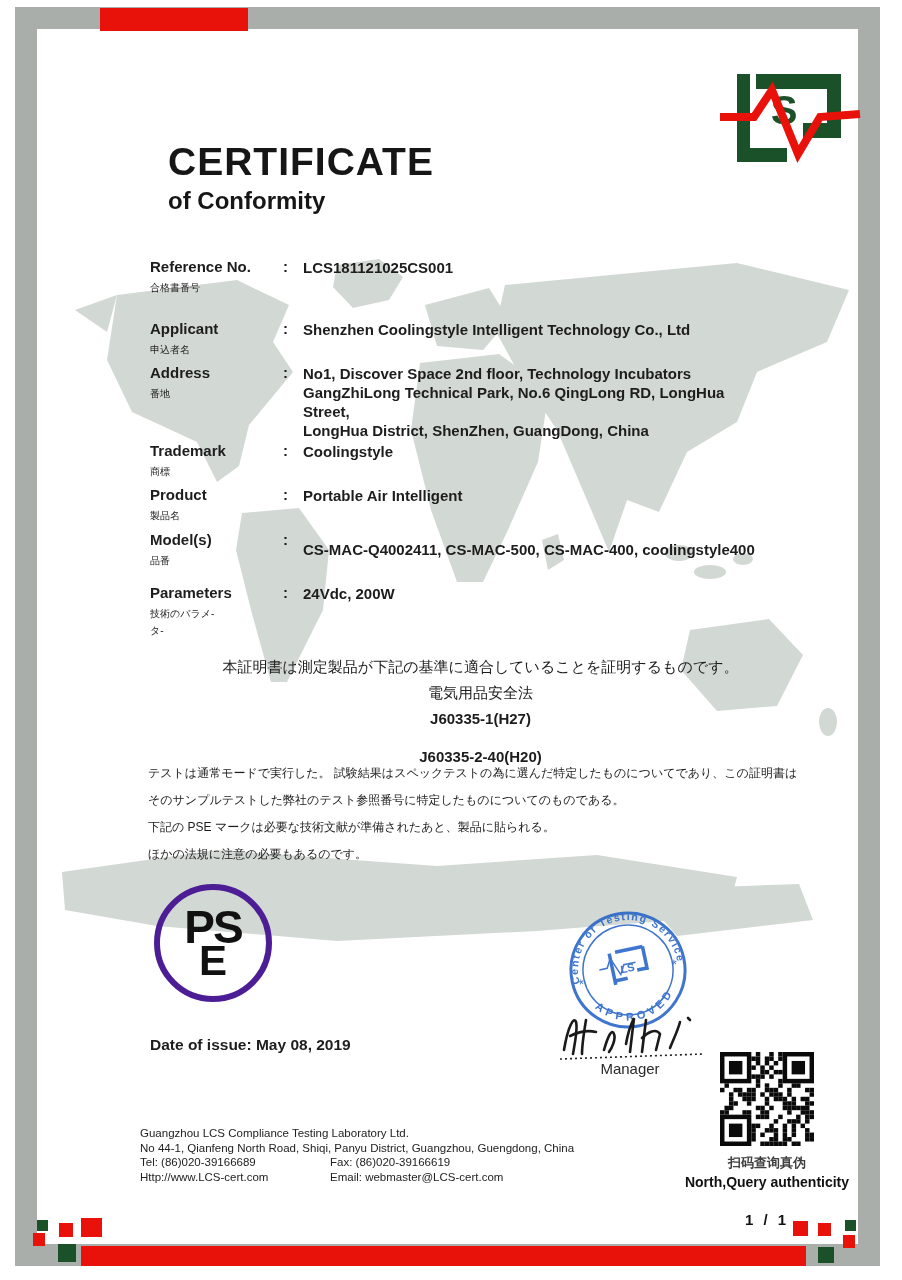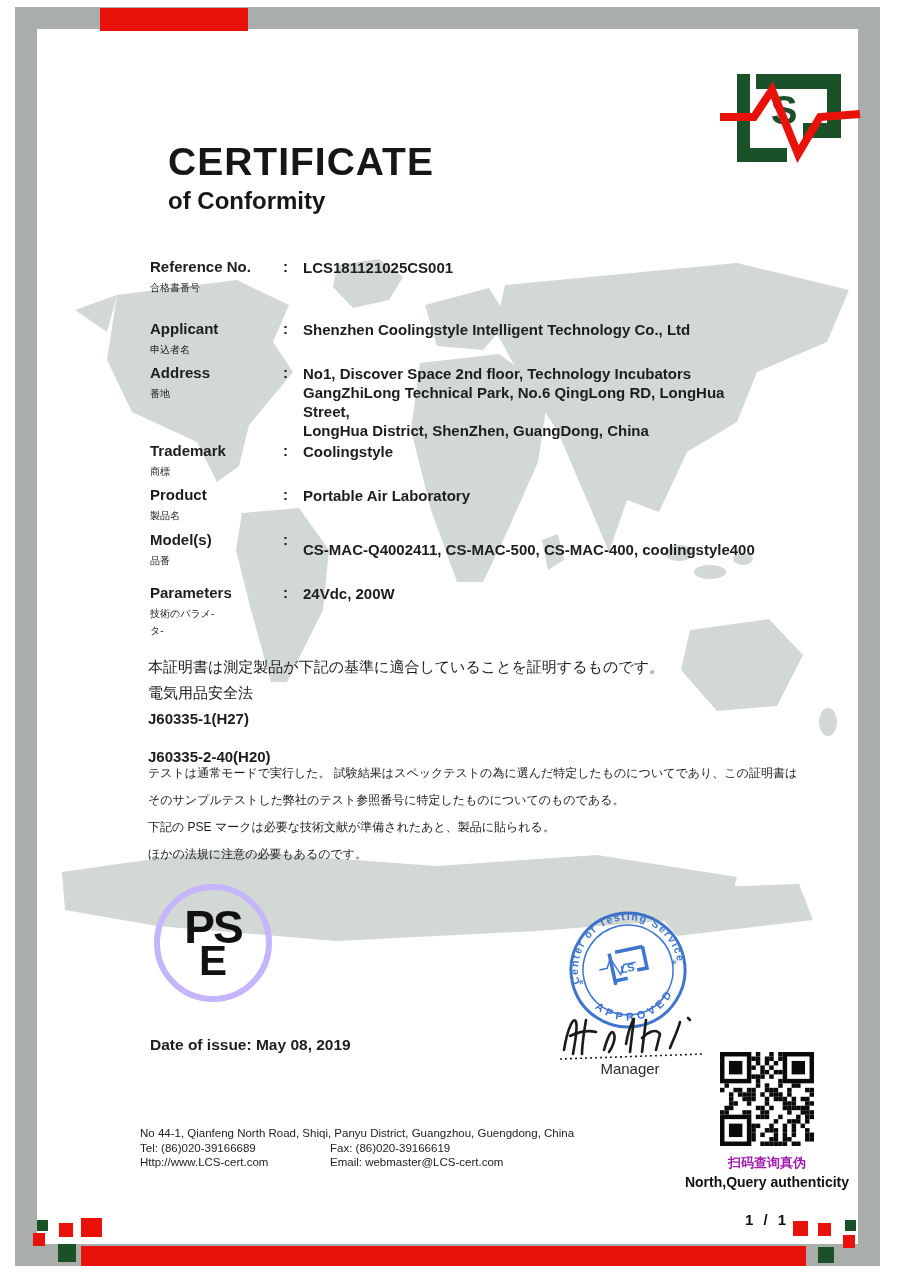--- a/index.html
+++ b/index.html
@@ -20,40 +20,40 @@
   .title-main{font-size:39px;font-weight:bold;letter-spacing:1px;color:#161616;}
   .title-sub{font-size:24px;font-weight:bold;margin-top:3px;color:#161616;}
   
   .row{position:absolute;left:150px;display:flex;z-index:4;width:620px;}
   .lab{width:133px;flex:none;}
   .lab .en{font-size:15px;font-weight:bold;line-height:18px;}
   .lab .jp{font-size:10px;line-height:17px;margin-top:3px;}
   .col{width:20px;flex:none;font-size:15px;font-weight:bold;}
   .val{font-size:15px;font-weight:bold;line-height:19px;width:470px;}
   
-  .stmt{position:absolute;left:148px;top:654px;width:665px;font-size:15px;line-height:26px;z-index:4;color:#1c1c1c;}
+  .stmt{position:absolute;left:148px;top:654px;width:665px;font-size:15px;line-height:26px;z-index:4;color:#1c1c1c;text-align:center;}
   .stmt .std{font-weight:bold;}
   .stmt .std2{margin-top:12px;font-weight:bold;}
   .note{position:absolute;left:148px;top:760px;width:660px;font-size:12px;line-height:27px;z-index:4;color:#1c1c1c;}
   
-  .pse{position:absolute;left:154px;top:884px;width:118px;height:118px;border:6px solid #c4b5fd;
+  .pse{position:absolute;left:154px;top:884px;width:118px;height:118px;border:6px solid #4c1d95;
        border-radius:50%;box-sizing:border-box;z-index:4;display:flex;flex-direction:column;
        align-items:center;justify-content:center;color:#111;background:transparent;}
   .pse .ps{font-size:46px;font-weight:bold;line-height:38px;letter-spacing:-2px;}
   .pse .e{font-size:42px;font-weight:bold;line-height:34px;margin-top:-2px;}
   
   .date{position:absolute;left:150px;top:1036px;font-size:15.5px;font-weight:bold;z-index:4;}
   .stamp{position:absolute;left:540px;top:882px;z-index:5;opacity:0.88;}
   .sig{position:absolute;left:558px;top:1008px;z-index:6;}
   .manager{position:absolute;left:565px;top:1060px;width:130px;text-align:center;
            font-size:15px;color:#2a2a2a;z-index:6;}
   
   .qrblock{position:absolute;left:672px;top:1052px;width:190px;display:flex;flex-direction:column;
            align-items:center;z-index:4;}
-  .qr-zh{font-size:13px;font-weight:bold;margin-top:8px;color:#a21caf;}
+  .qr-zh{font-size:13px;font-weight:bold;margin-top:8px;color:#404040;}
   .qr-en{font-size:14px;font-weight:bold;margin-top:2px;color:#111;}
   .qr-page{font-size:15px;font-weight:bold;margin-top:21px;letter-spacing:3px;color:#111;}
   
   .footer{position:absolute;left:140px;top:1126px;width:520px;font-size:11.5px;line-height:14.5px;
           z-index:4;color:#222;}
   .fline{display:flex;}
   .fline .c1{width:190px;flex:none;}
 </style>
 </head>
 <body>
@@ -147,21 +147,21 @@
       </div>
     <div class="col">:</div>
     <div class="val">Coolingstyle</div>
   </div>
   <div class="row" style="top:486px;">
     <div class="lab">
         <div class="en">Product</div>
       <div class="jp">製品名</div>
       </div>
     <div class="col">:</div>
-    <div class="val">Portable Air Laboratory</div>
+    <div class="val">Portable Air Intelligent</div>
   </div>
   <div class="row" style="top:531px;">
     <div class="lab">
         <div class="en">Model(s)</div>
       <div class="jp">品番</div>
       </div>
     <div class="col">:</div>
     <div class="val" style="width:520px;margin-top:9px;">CS-MAC-Q4002411, CS-MAC-500, CS-MAC-400, coolingstyle400</div>
   </div>
   <div class="row" style="top:584px;">
@@ -391,20 +391,21 @@
         <rect x="0" y="62.66666666666667" width="31.333333333333336" height="31.333333333333336" fill="#0a0a0a"></rect>
         <rect x="4.476190476190476" y="67.14285714285714" width="22.38095238095238" height="22.38095238095238" fill="#ffffff"></rect>
         <rect x="8.952380952380953" y="71.61904761904762" width="13.428571428571429" height="13.428571428571429" fill="#0a0a0a"></rect>
       </svg>
     <div class="qr-zh">扫码查询真伪</div>
     <div class="qr-en">North,Query authenticity</div>
     <div class="qr-page">1 / 1</div>
   </div>
 
   <div class="footer">
+    <div>Guangzhou LCS Compliance Testing Laboratory Ltd.</div>
     <div>No 44-1, Qianfeng North Road, Shiqi, Panyu District, Guangzhou, Guengdong, China</div>
     <div class="fline">
       <div class="c1">Tel: (86)020-39166689</div>
       <div>Fax: (86)020-39166619</div>
     </div>
     <div class="fline">
       <div class="c1">Http://www.LCS-cert.com</div>
       <div>Email: webmaster@LCS-cert.com</div>
     </div>
   </div>

